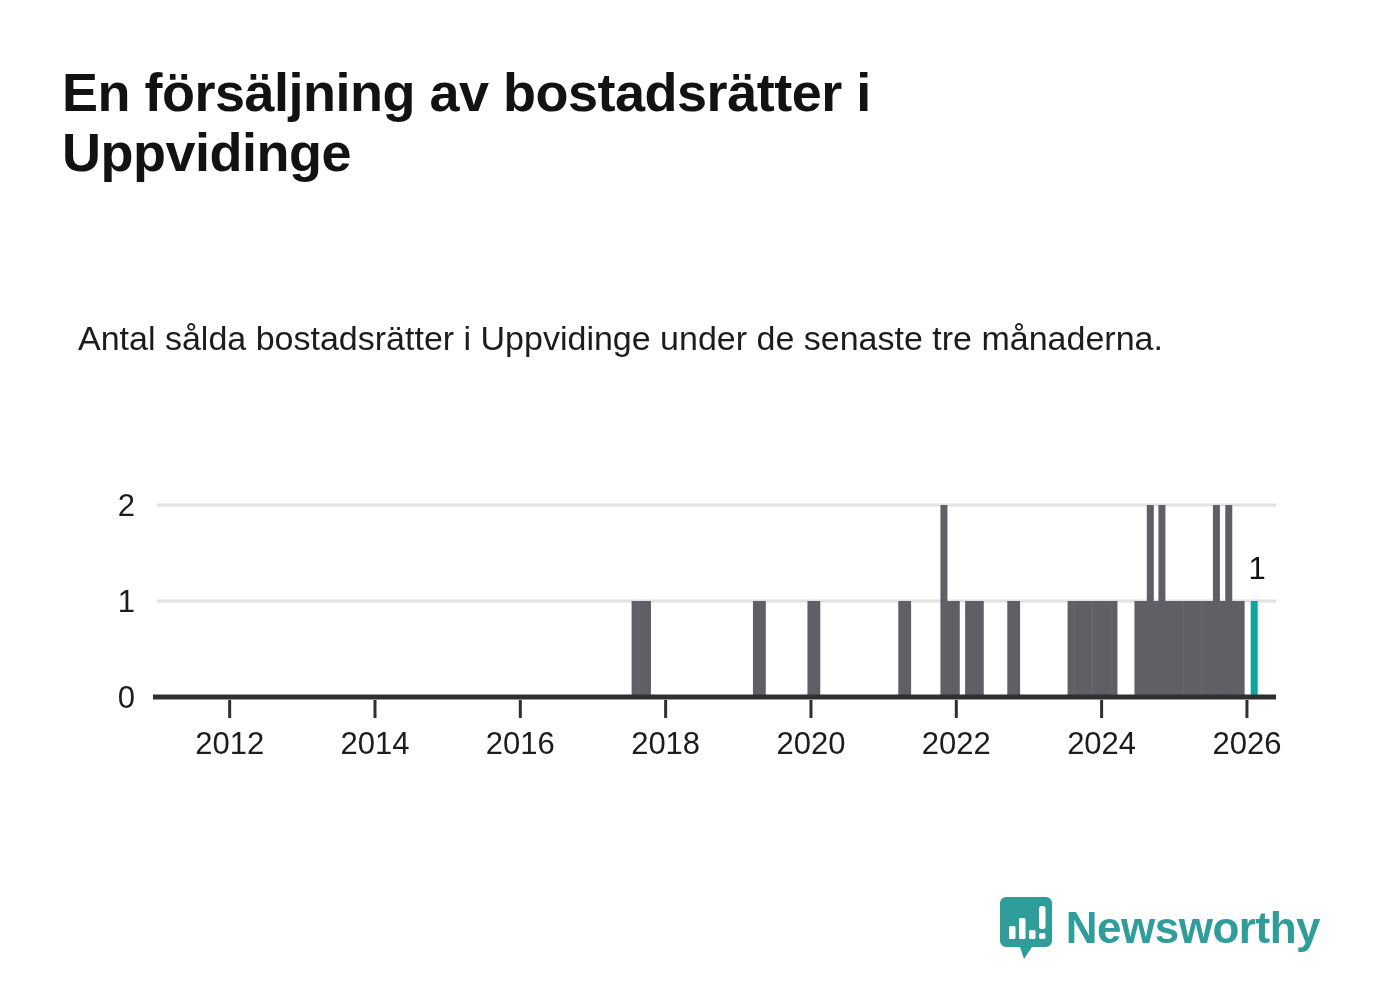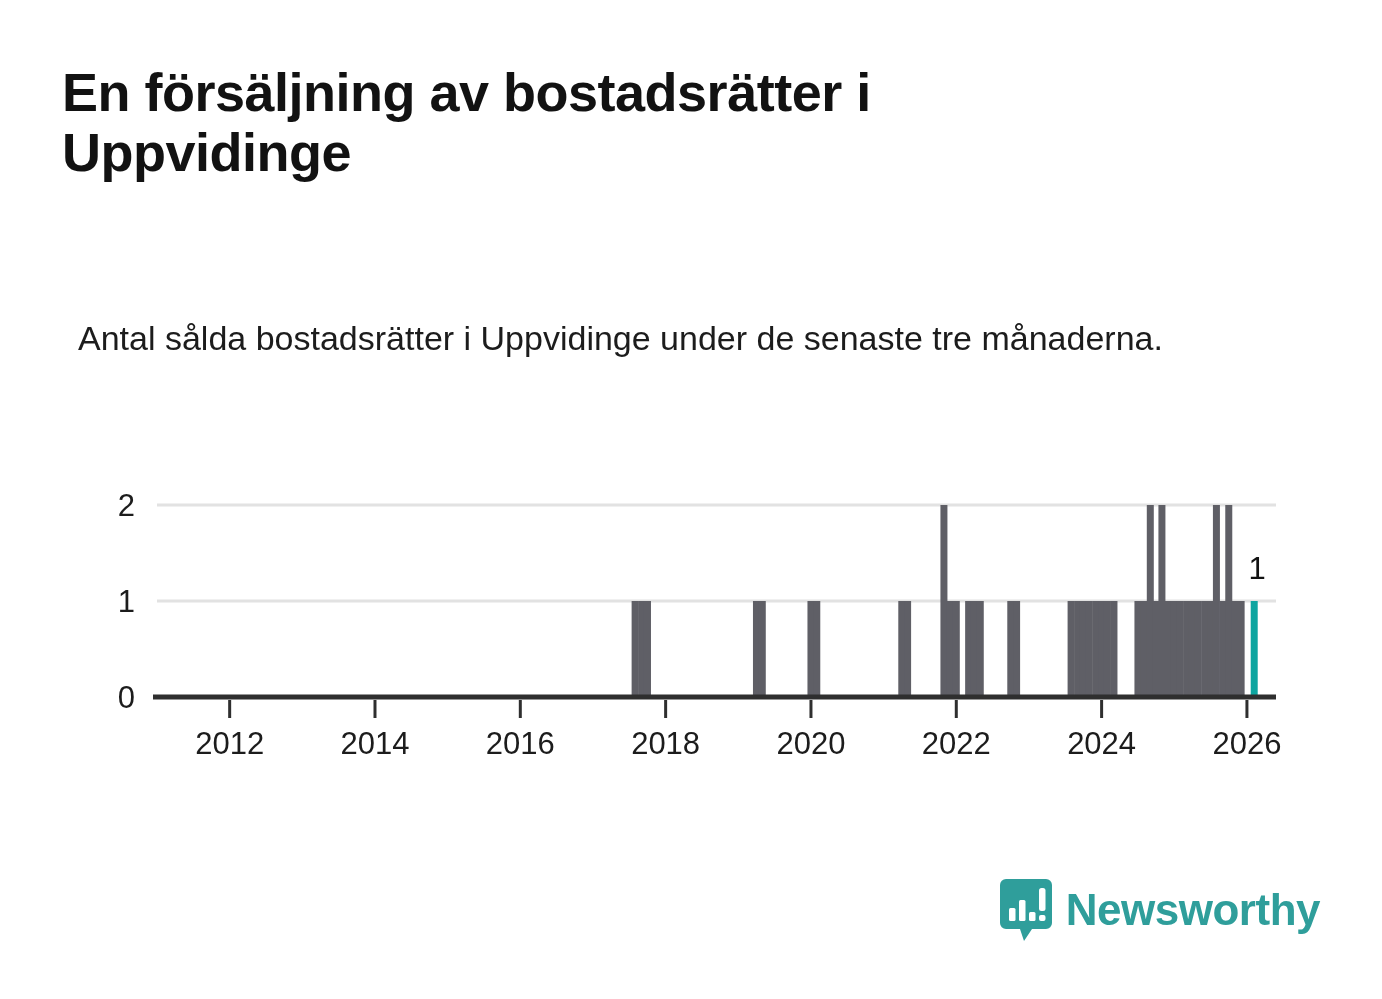--- a/index.html
+++ b/index.html
@@ -87,21 +87,21 @@
   }
   .tickmark {
     stroke: #2f2f2f;
     stroke-width: 3;
   }
 
   
   .logo {
     position: absolute;
     right: 62px;
-    bottom: 58px;
+    bottom: 40px;
     display: flex;
     align-items: center;
     gap: 14px;
   }
   .logo-mark { width: 52px; height: 62px; display: block; }
   .logo-text {
     font-family: "Liberation Sans", sans-serif;
     font-size: 44px;
     font-weight: 700;
     color: #2f9e9b;

